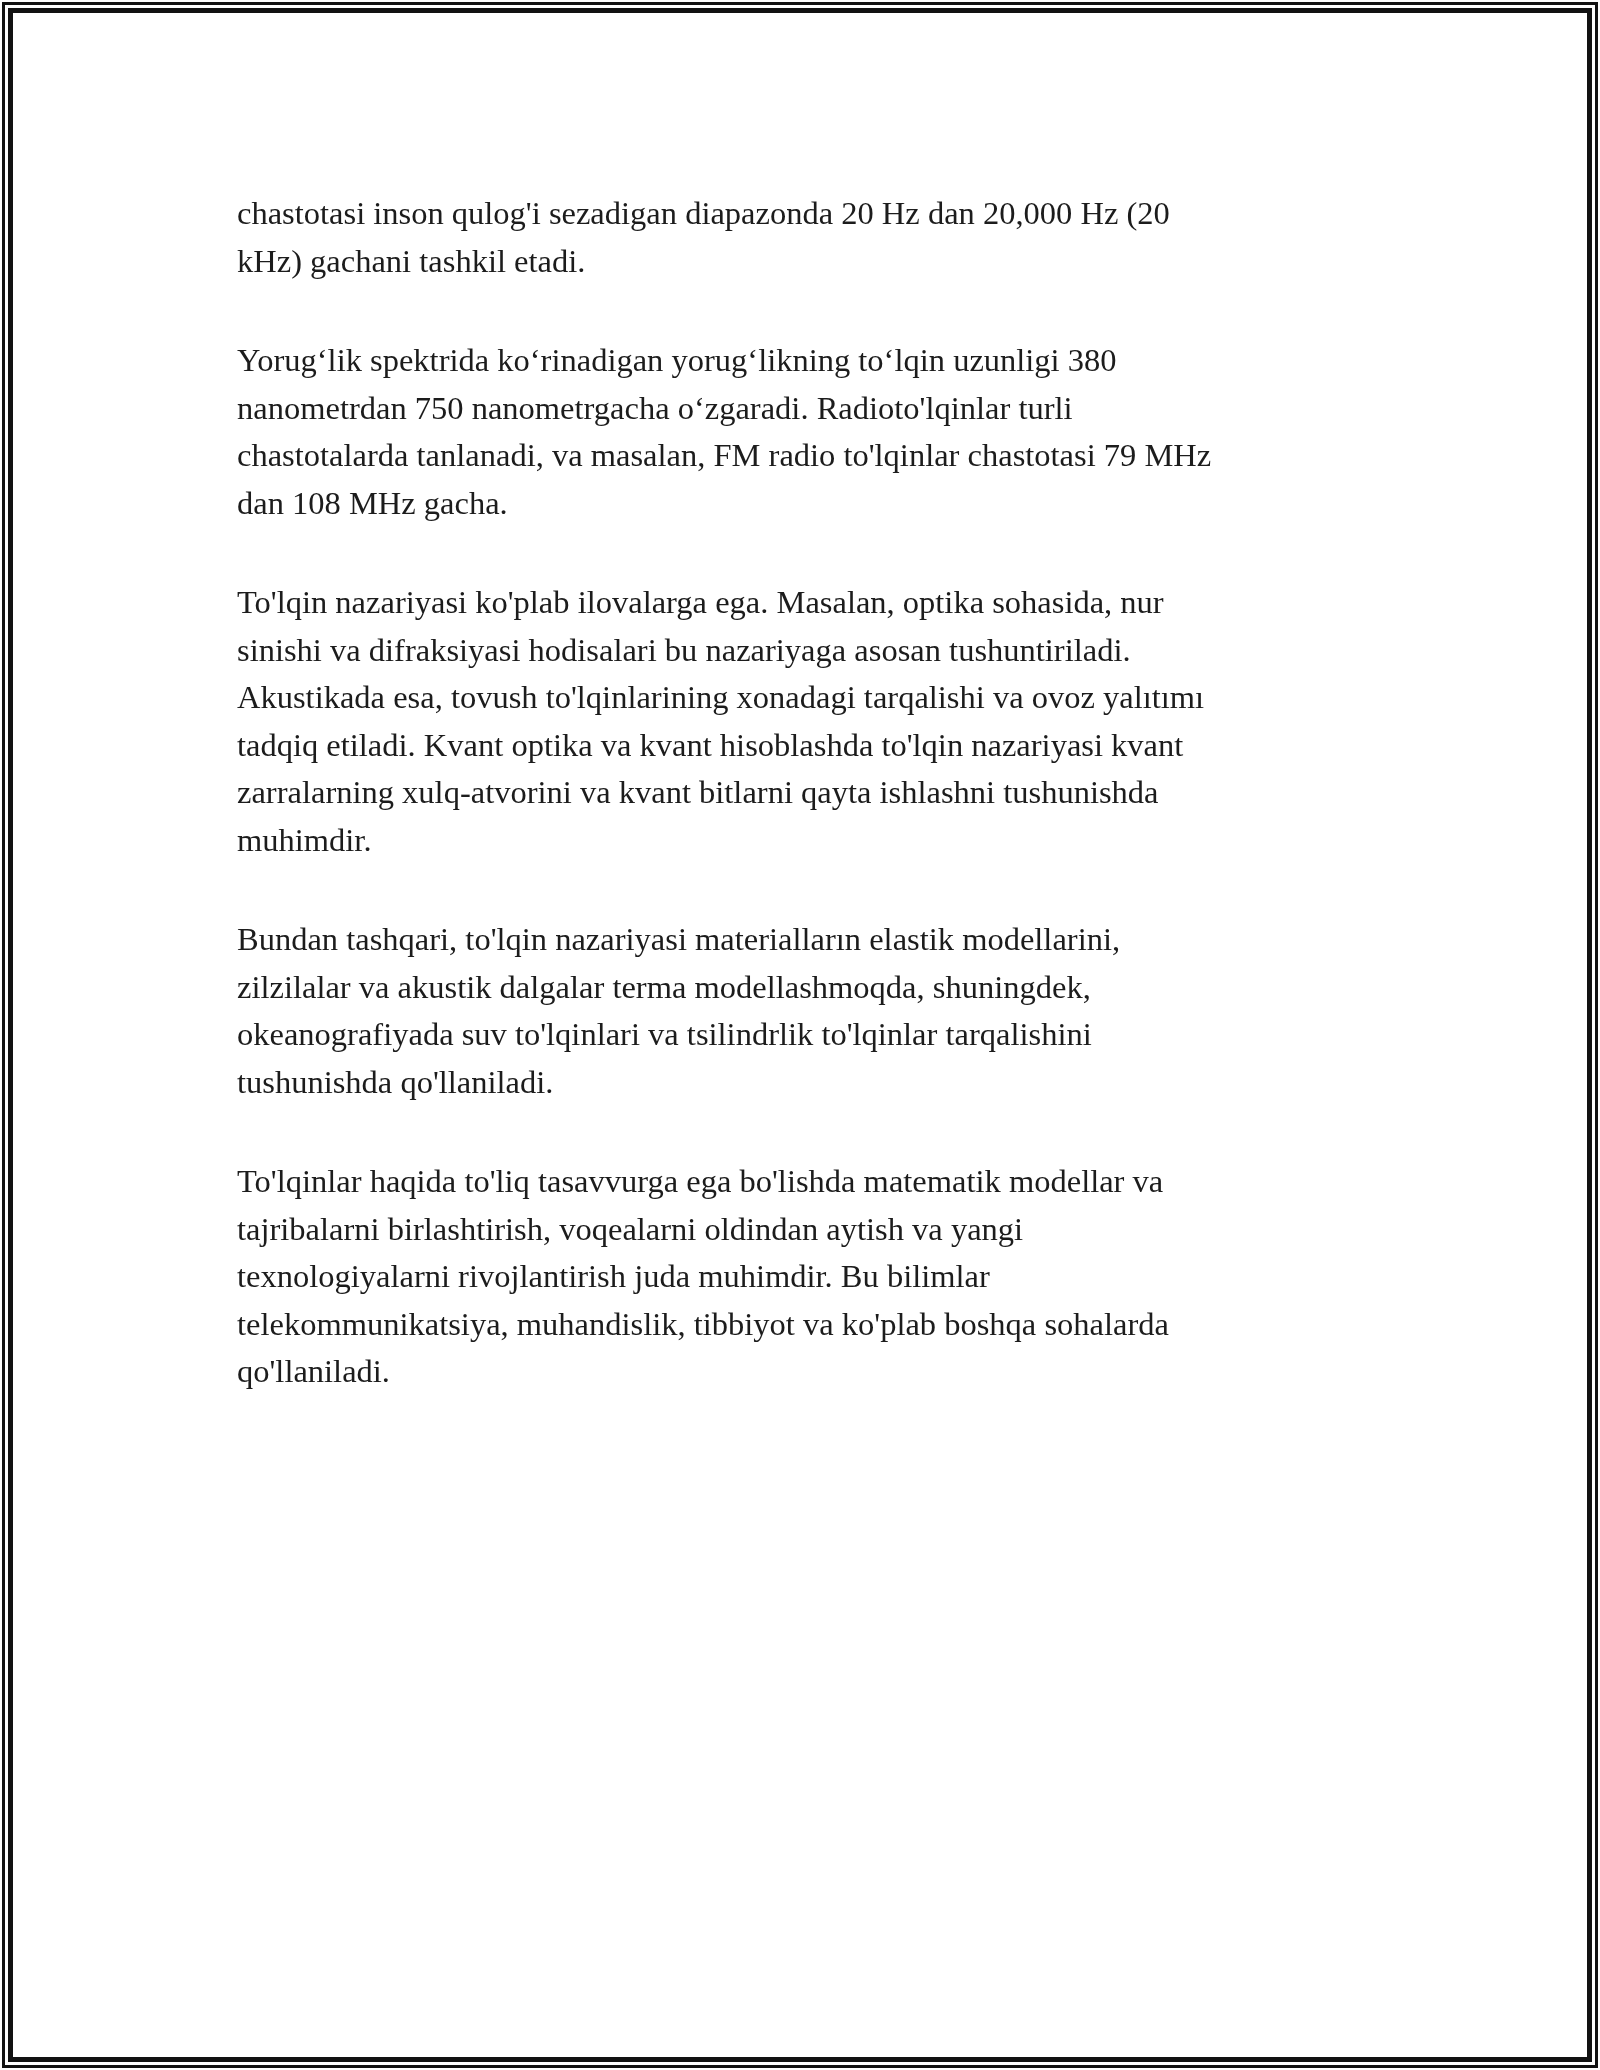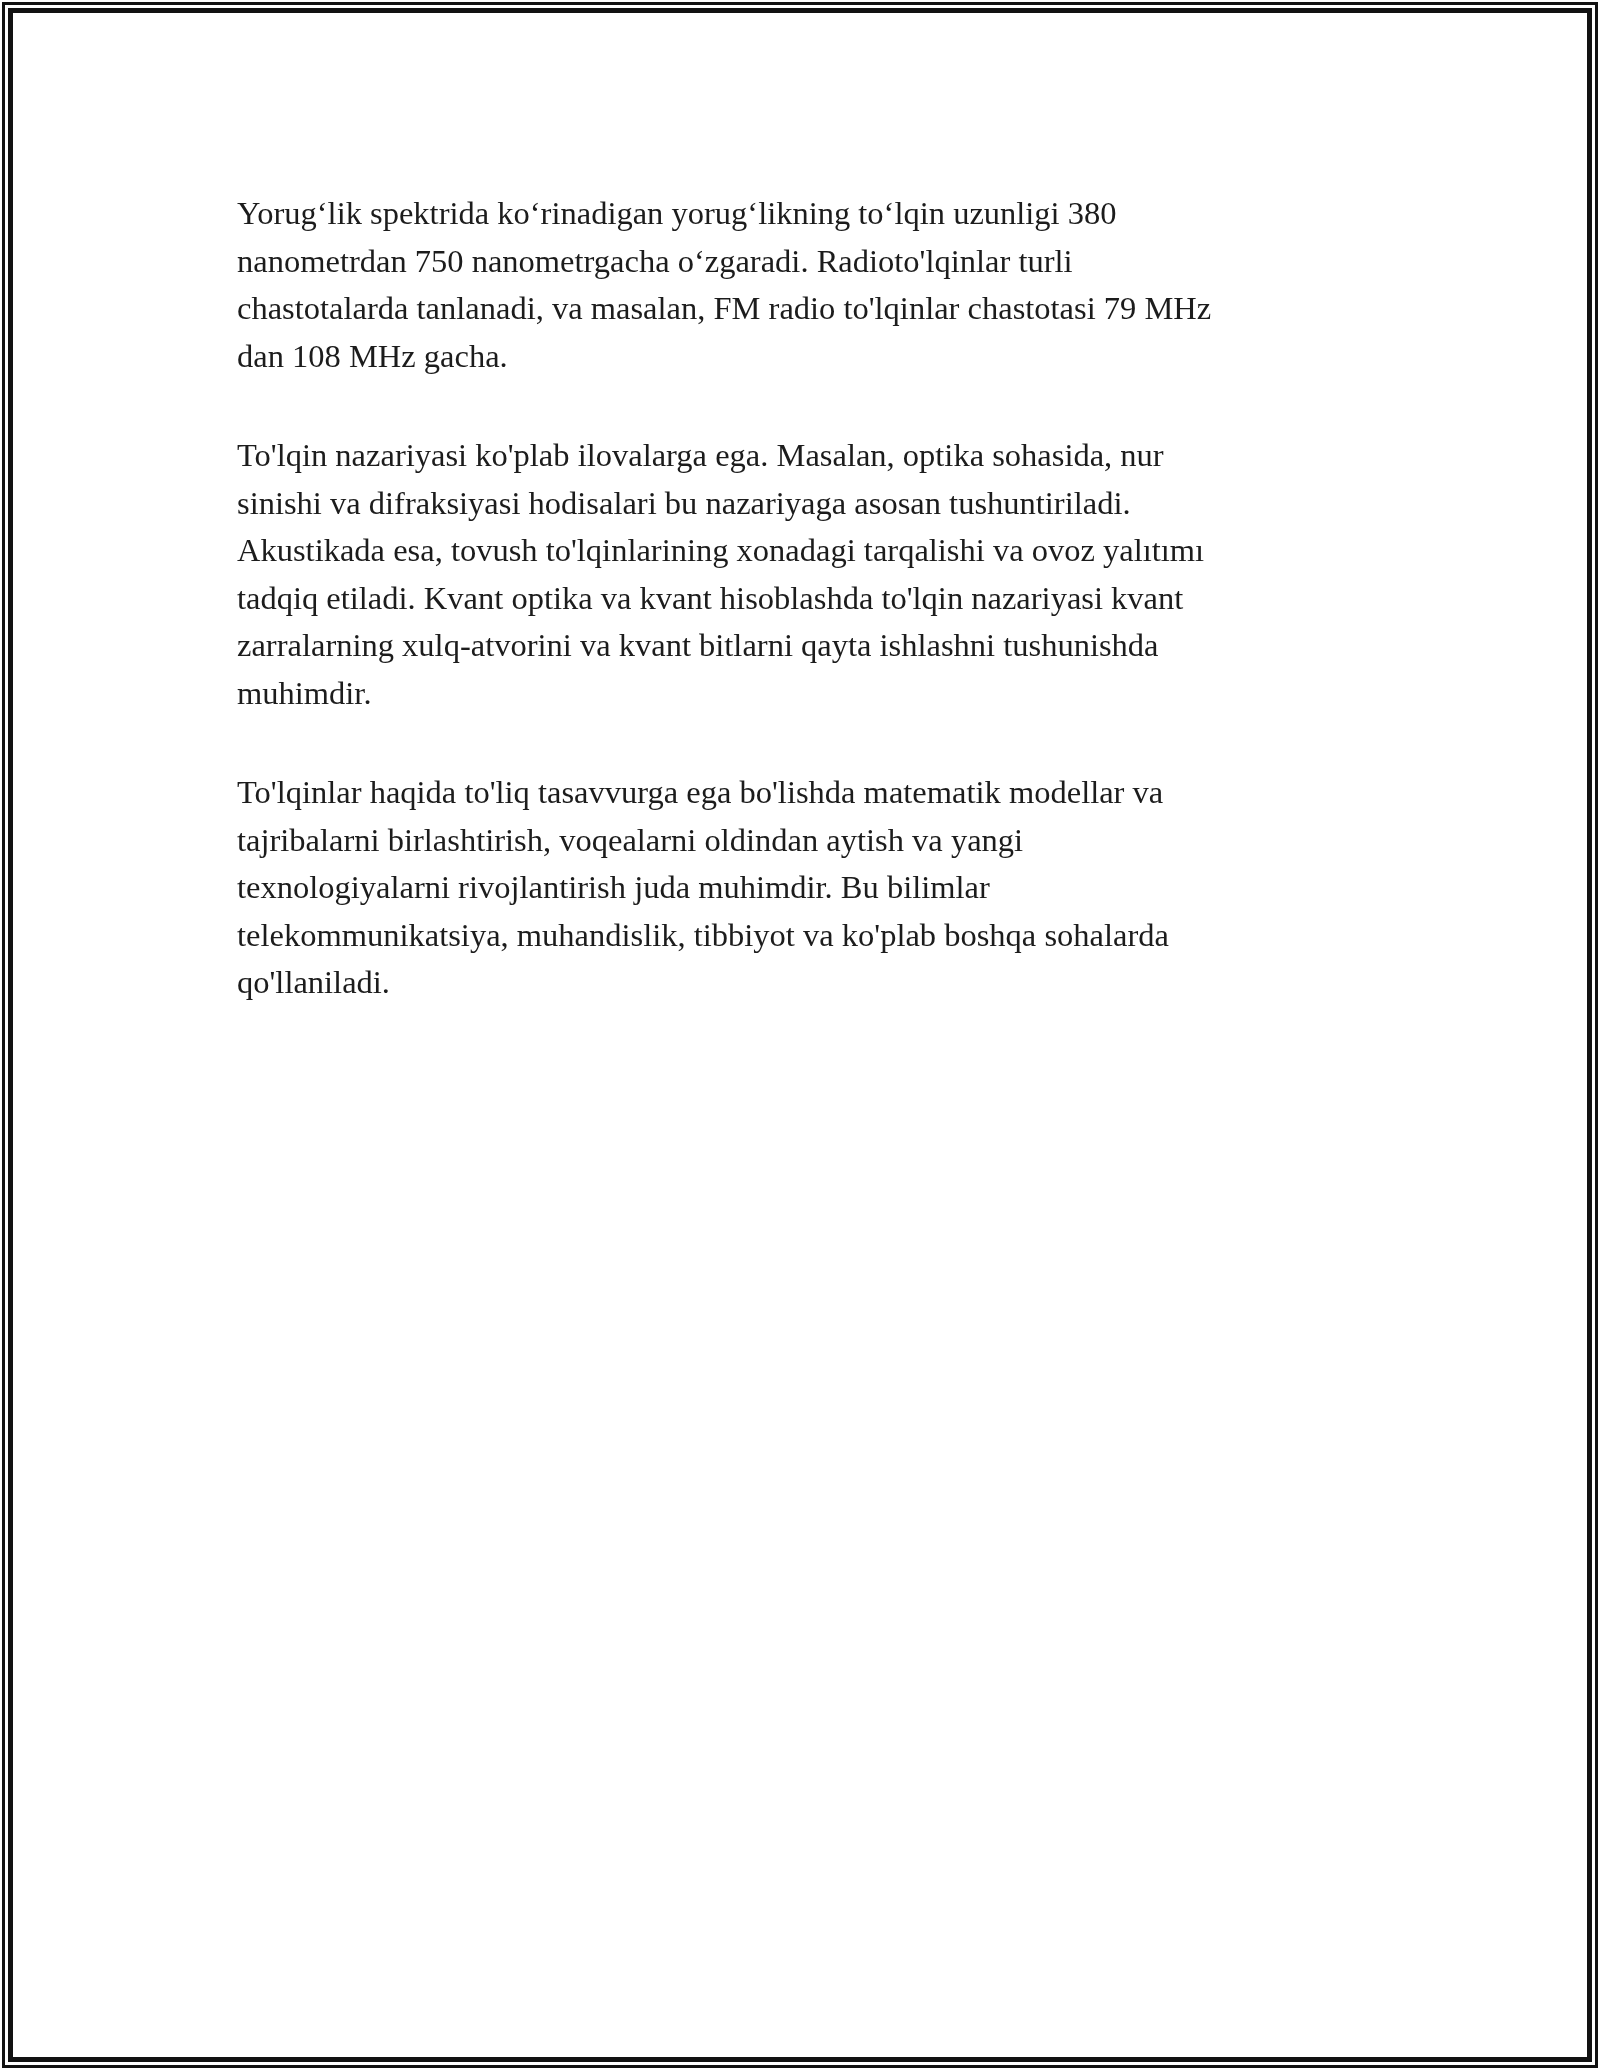--- a/index.html
+++ b/index.html
@@ -43,29 +43,35 @@
   }
 </style>
 </head>
 <body>
 
 <div class="page">
   <div class="frame-outer"></div>
   <div class="frame-inner"></div>
 
   <div class="content">
+    <p class="para">chastotasi inson qulog'i sezadigan diapazonda 20 Hz dan 20,000 Hz (20
+kHz) gachani tashkil etadi.</p>
     <p class="para">Yorug‘lik spektrida ko‘rinadigan yorug‘likning to‘lqin uzunligi 380
 nanometrdan 750 nanometrgacha o‘zgaradi. Radioto'lqinlar turli
 chastotalarda tanlanadi, va masalan, FM radio to'lqinlar chastotasi 79 MHz
 dan 108 MHz gacha.</p>
     <p class="para">To'lqin nazariyasi ko'plab ilovalarga ega. Masalan, optika sohasida, nur
 sinishi va difraksiyasi hodisalari bu nazariyaga asosan tushuntiriladi.
 Akustikada esa, tovush to'lqinlarining xonadagi tarqalishi va ovoz yalıtımı
 tadqiq etiladi. Kvant optika va kvant hisoblashda to'lqin nazariyasi kvant
 zarralarning xulq-atvorini va kvant bitlarni qayta ishlashni tushunishda
 muhimdir.</p>
+    <p class="para">Bundan tashqari, to'lqin nazariyasi materialların elastik modellarini,
+zilzilalar va akustik dalgalar terma modellashmoqda, shuningdek,
+okeanografiyada suv to'lqinlari va tsilindrlik to'lqinlar tarqalishini
+tushunishda qo'llaniladi.</p>
     <p class="para">To'lqinlar haqida to'liq tasavvurga ega bo'lishda matematik modellar va
 tajribalarni birlashtirish, voqealarni oldindan aytish va yangi
 texnologiyalarni rivojlantirish juda muhimdir. Bu bilimlar
 telekommunikatsiya, muhandislik, tibbiyot va ko'plab boshqa sohalarda
 qo'llaniladi.</p>
   </div>
 </div>
 
 </body></html>

